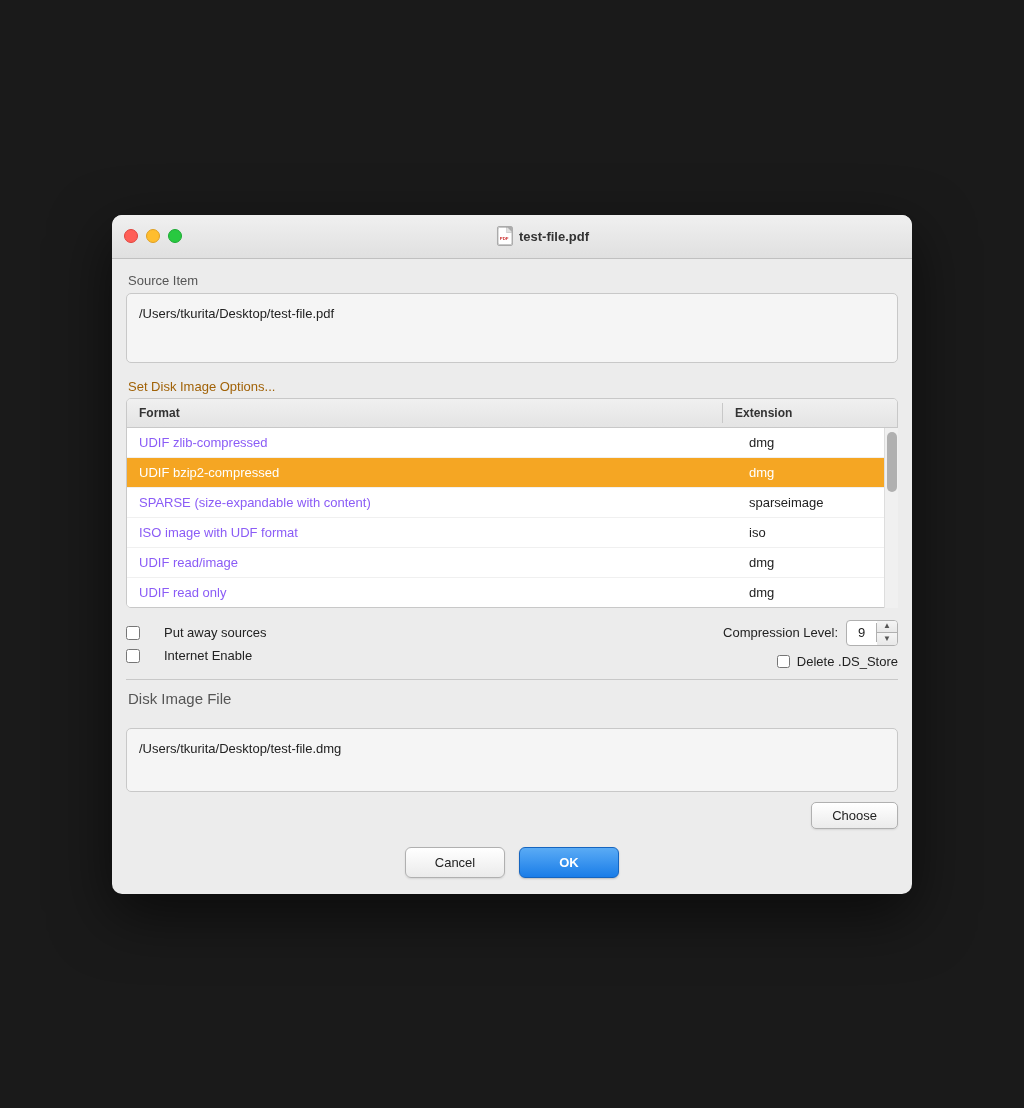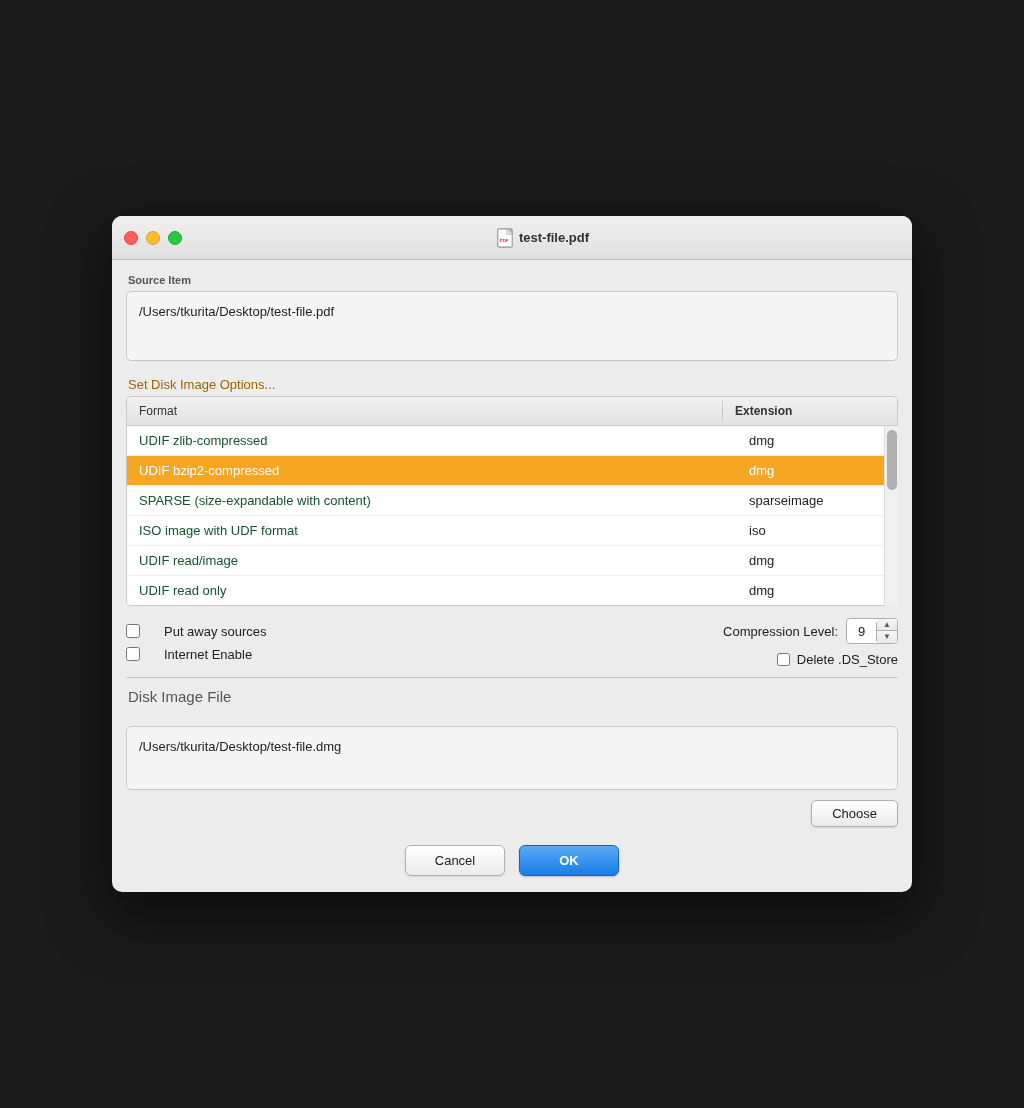--- a/index.html
+++ b/index.html
@@ -80,25 +80,24 @@
       width: 5px; height: 5px;
       background: #aaa;
       clip-path: polygon(0 0, 100% 100%, 100% 0);
     }
 
     .content {
       padding: 14px 14px 16px 14px;
     }
 
     .section-label {
-      font-size: 11px;
+      font-size: 13px;
       color: #555;
       margin-bottom: 5px;
       padding-left: 2px;
-      font-weight: bold;
     }
 
     .source-item-box {
       background: #f5f5f5;
       border: 1px solid #c8c8c8;
       border-radius: 5px;
       padding: 10px 12px;
       min-height: 70px;
       margin-bottom: 12px;
     }
@@ -131,21 +130,21 @@
       display: flex;
       background: linear-gradient(to bottom, #f0f0f0, #e4e4e4);
       border-bottom: 1px solid #c8c8c8;
       padding: 4px 0;
     }
 
     .format-table-header .col-format {
       flex: 1;
       padding: 3px 12px;
       font-size: 12px;
-      font-weight: 400;
+      font-weight: 700;
       color: #333;
       border-right: 1px solid #c8c8c8;
     }
 
     .format-table-header .col-ext {
       width: 160px;
       padding: 3px 12px;
       font-size: 12px;
       font-weight: 600;
       color: #333;
@@ -168,21 +167,21 @@
     }
 
     .format-row.selected {
       background: #f5a623;
     }
 
     .format-row .col-format {
       flex: 1;
       padding: 7px 12px;
       font-size: 13px;
-      color: #14532d;
+      color: #8b5cf6;
     }
 
     .format-row.selected .col-format,
     .format-row.selected .col-ext {
       color: #fff;
     }
 
     .format-row .col-ext {
       width: 160px;
       padding: 7px 12px;

